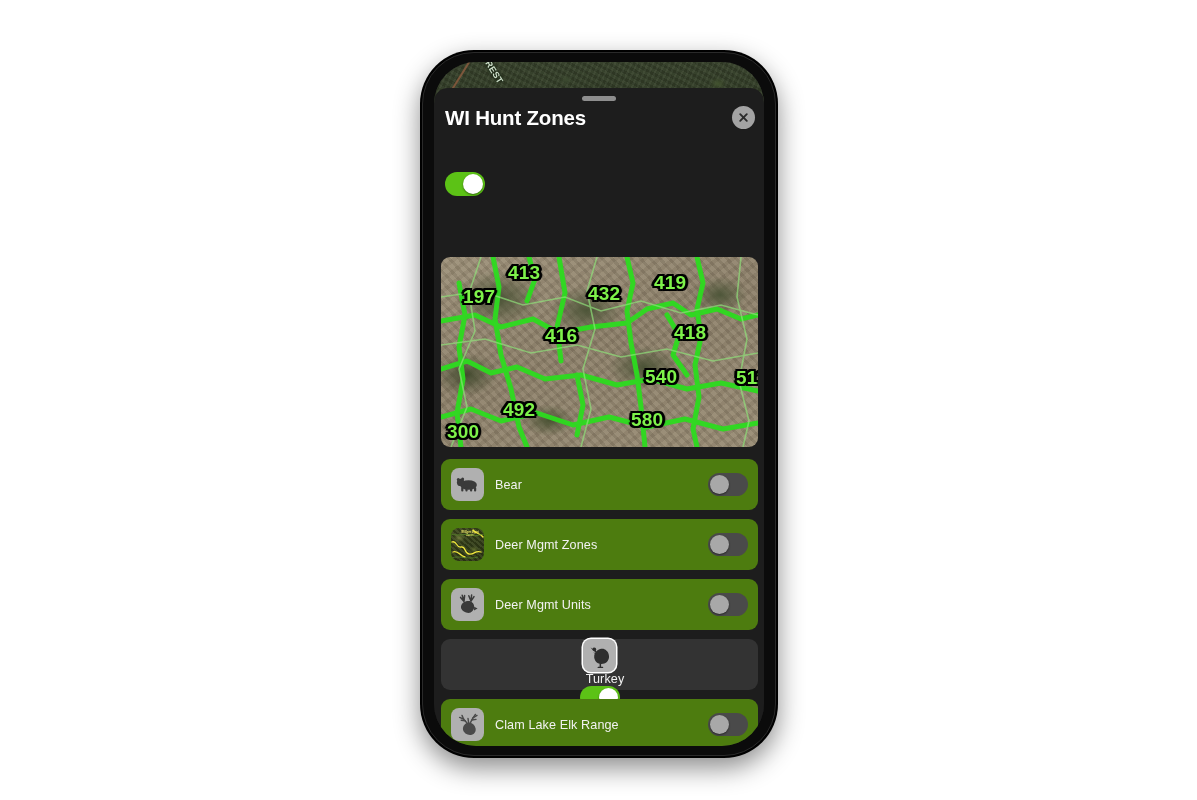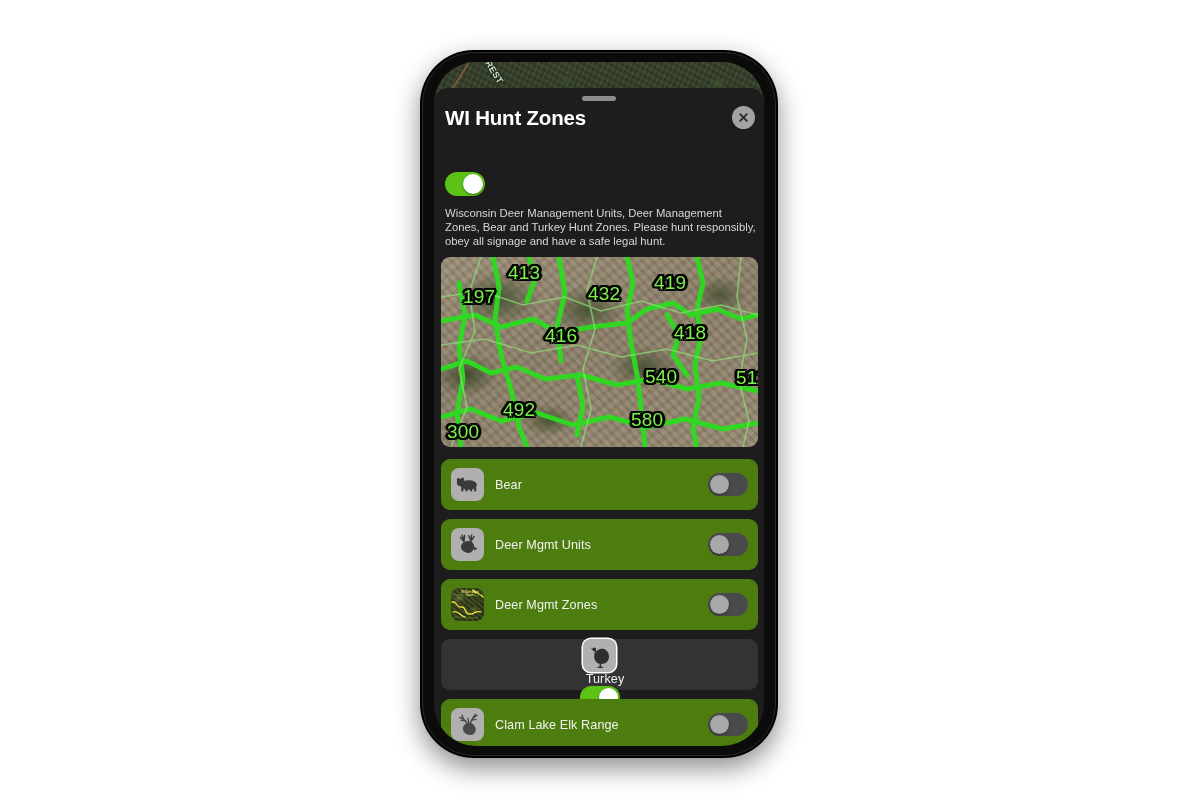--- a/index.html
+++ b/index.html
@@ -207,21 +207,21 @@
       radial-gradient(ellipse 38px 26px at 88% 20%, #4e5639 0%, rgba(78,86,57,0) 72%),
       radial-gradient(ellipse 36px 22px at 34% 86%, #4a5233 0%, rgba(74,82,51,0) 72%),
       repeating-linear-gradient(47deg, rgba(0,0,0,0.07) 0 3px, rgba(255,255,255,0.035) 3px 7px),
       repeating-linear-gradient(-38deg, rgba(0,0,0,0.05) 0 4px, rgba(255,255,255,0.03) 4px 9px),
       linear-gradient(160deg, #9c8f77 0%, #8d8069 45%, #978a72 100%);
   }
   .map-preview svg { position: absolute; left:0; top:0; }
   .zone-label {
     position: absolute;
     color: #7ef24a;
-    font-weight: normal;
+    font-weight: bold;
     font-size: 19px;
     letter-spacing: 0.2px;
     text-shadow:
       -2px -2px 0 #000, 2px -2px 0 #000, -2px 2px 0 #000, 2px 2px 0 #000,
       -2px 0 0 #000, 2px 0 0 #000, 0 -2px 0 #000, 0 2px 0 #000,
       -3px 0 1px #000, 3px 0 1px #000;
     white-space: nowrap;
     pointer-events: none;
   }
 
@@ -323,21 +323,20 @@
           </span>
         </div>
       </div>
 
       <div class="main-toggle-wrap">
         <div class="switch big on">
           <div class="knob"></div>
         </div>
       </div>
 
-      <div class="description">Wisconsin Deer Management Units, Deer Management Zones, Bear and Turkey Hunt Zones. Please hunt responsibly, obey all signage and have a safe legal hunt.</div>
 
       <div class="map-preview">
         <svg width="317" height="190" viewBox="0 0 317 190">
           <g fill="none" stroke="#2ddc1f" stroke-width="5" stroke-linecap="round" stroke-linejoin="round" opacity="0.95">
             <path d="M0 64 L34 58 L60 70 L92 62 L118 76 L150 70"></path>
             <path d="M52 0 L58 30 L54 62 L60 98 L70 132 L78 170 L86 190"></path>
             <path d="M118 0 L124 36 L116 70 L120 104"></path>
             <path d="M150 70 L186 66 L206 52 L232 46 L250 58 L276 52 L300 62 L317 58"></path>
             <path d="M186 0 L192 26 L186 54 L190 86 L196 118 L200 150 L204 190"></path>
             <path d="M0 112 L26 104 L50 116 L76 110 L104 122 L140 118 L176 128 L210 122 L246 132 L280 126 L317 134"></path>
@@ -386,52 +385,52 @@
               </g>
             </svg>
           </div>
           <div class="layer-label">Bear</div>
           <div class="switch">
             <div class="knob"></div>
           </div>
         </div>
 
         <div class="layer-row">
+          <div class="layer-icon thumb">
+            <div class="thumb-text">WI Deer Mgmt Zones</div>
+            <svg width="33" height="33" viewBox="0 0 33 33" style="position:absolute;left:0;top:0">
+              <g fill="none" stroke="#f2e83c" stroke-width="1.3" stroke-linecap="round">
+                <path d="M1 14 C6 12 5 20 10 19 C15 18 13 25 18 26 C23 27 24 22 30 24"></path>
+                <path d="M2 24 C7 22 9 28 14 29"></path>
+                <path d="M22 2 C25 6 29 5 32 9"></path>
+              </g>
+              <g fill="none" stroke="#5f8f2e" stroke-width="0.9" opacity="0.8">
+                <path d="M0 6 C8 9 16 4 24 8 L33 6"></path>
+                <path d="M0 30 C9 27 18 32 27 29"></path>
+              </g>
+            </svg>
+          </div>
+          <div class="layer-label">Deer Mgmt Zones</div>
+          <div class="switch">
+            <div class="knob"></div>
+          </div>
+        </div>
+
+        <div class="layer-row">
           <div class="layer-icon">
             <svg width="26" height="26" viewBox="0 0 26 26">
               <g fill="#3a3a3a">
                 <path d="M13.5 9 C16.6 9 19.2 11.6 19.2 14.8 C19.2 18 16.6 21 13.5 21 C10 21 7.2 19 6.2 16.6 C5.6 15.2 6 12.6 8 10.8 C9.6 9.5 11.4 9 13.5 9 Z"></path>
                 <path d="M9 9.4 L7.2 3.2 M9 9.4 L5.6 5.4 M9 9.4 L9.6 3.6" stroke="#3a3a3a" stroke-width="1.5" fill="none" stroke-linecap="round"></path>
                 <path d="M16 9.2 L16.6 3 M16 9.2 L19 4.6 M16 9.2 L13.8 3.8" stroke="#3a3a3a" stroke-width="1.5" fill="none" stroke-linecap="round"></path>
                 <path d="M19.2 14.8 L22.6 16.6 L19 18.4 Z"></path>
               </g>
             </svg>
           </div>
           <div class="layer-label">Deer Mgmt Units</div>
-          <div class="switch">
-            <div class="knob"></div>
-          </div>
-        </div>
-
-        <div class="layer-row">
-          <div class="layer-icon thumb">
-            <div class="thumb-text">WI Deer Mgmt Zones</div>
-            <svg width="33" height="33" viewBox="0 0 33 33" style="position:absolute;left:0;top:0">
-              <g fill="none" stroke="#f2e83c" stroke-width="1.3" stroke-linecap="round">
-                <path d="M1 14 C6 12 5 20 10 19 C15 18 13 25 18 26 C23 27 24 22 30 24"></path>
-                <path d="M2 24 C7 22 9 28 14 29"></path>
-                <path d="M22 2 C25 6 29 5 32 9"></path>
-              </g>
-              <g fill="none" stroke="#5f8f2e" stroke-width="0.9" opacity="0.8">
-                <path d="M0 6 C8 9 16 4 24 8 L33 6"></path>
-                <path d="M0 30 C9 27 18 32 27 29"></path>
-              </g>
-            </svg>
-          </div>
-          <div class="layer-label">Deer Mgmt Zones</div>
           <div class="switch">
             <div class="knob"></div>
           </div>
         </div>
 
         <div class="layer-row active">
           <div class="layer-icon">
             <svg width="26" height="26" viewBox="0 0 26 26">
               <g fill="#2e2e2e">
                 <path d="M17.4 6.2 C20.6 7.6 22.4 11 22 14.6 C21.6 18.4 18.4 21 14.6 21 C10.6 21 7.6 18.4 7.2 14.6 C6.8 11.4 8.4 8.4 11 7 C12.8 6 15.6 5.4 17.4 6.2 Z"></path>

